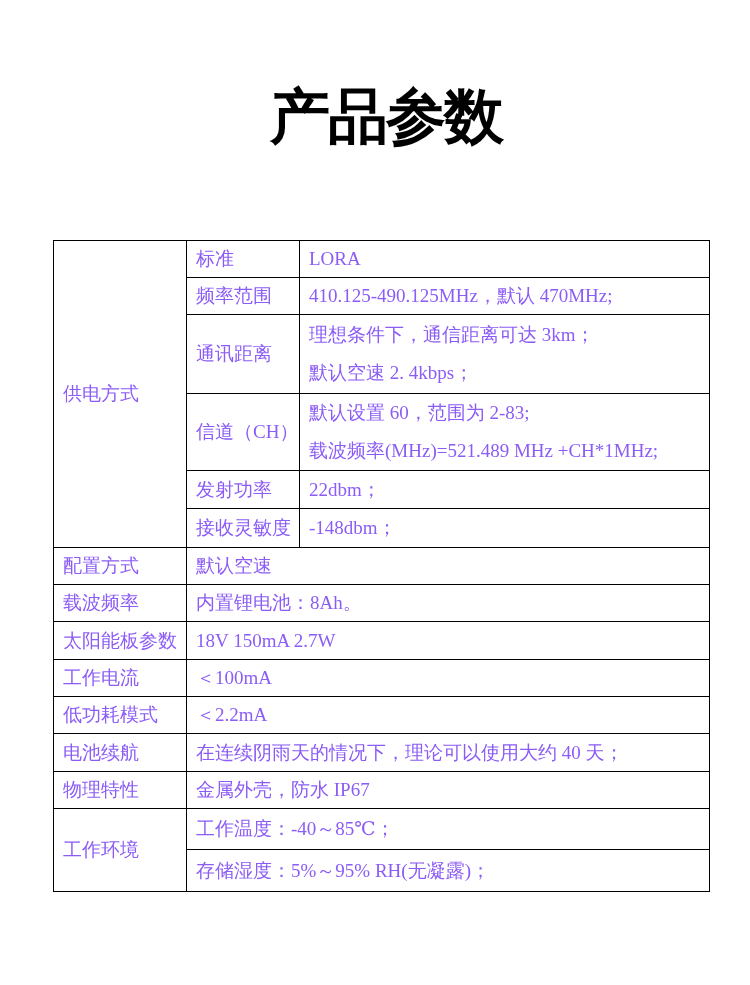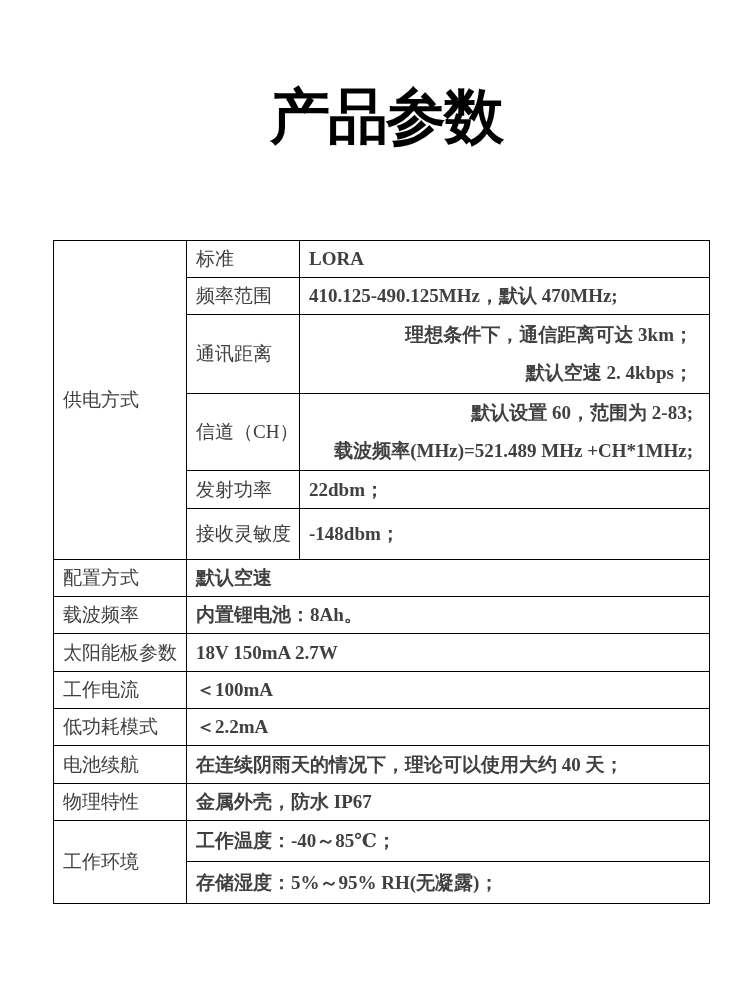--- a/index.html
+++ b/index.html
@@ -27,35 +27,35 @@
   table.spec{
     position:absolute;
     left:53px;top:240px;
     width:656px;
     border-collapse:collapse;
     table-layout:fixed;
   }
   table.spec td{
     border:1.5px solid #000000;
     font-size:19px;
-    color:#404040;
+    color:#8b5cf6;
     vertical-align:middle;
-    padding:0 16px 0 9px;
+    padding:0 4px 0 9px;
     overflow:hidden;
     white-space:nowrap;
   }
   col.c1{width:133px;}
   col.c2{width:113px;}
   col.c3{width:410px;}
   td.val{padding-left:11px;}
-  .line{line-height:22px;font-weight:bold;}
-  .l2 .line{line-height:38px;text-align:right;}
+  .line{line-height:22px;}
+  .l2 .line{line-height:38px;}
   tr.h37{height:37px;}
   tr.h38{height:38px;}
-  tr.h39{height:51px;}
+  tr.h39{height:39px;}
   tr.h41{height:41px;}
   tr.h42{height:42px;}
   tr.h79{height:79px;}
   tr.h73{height:73px;}
 </style>
 </head>
 <body>
 
 <h1 class="title">产品参数</h1>
 

